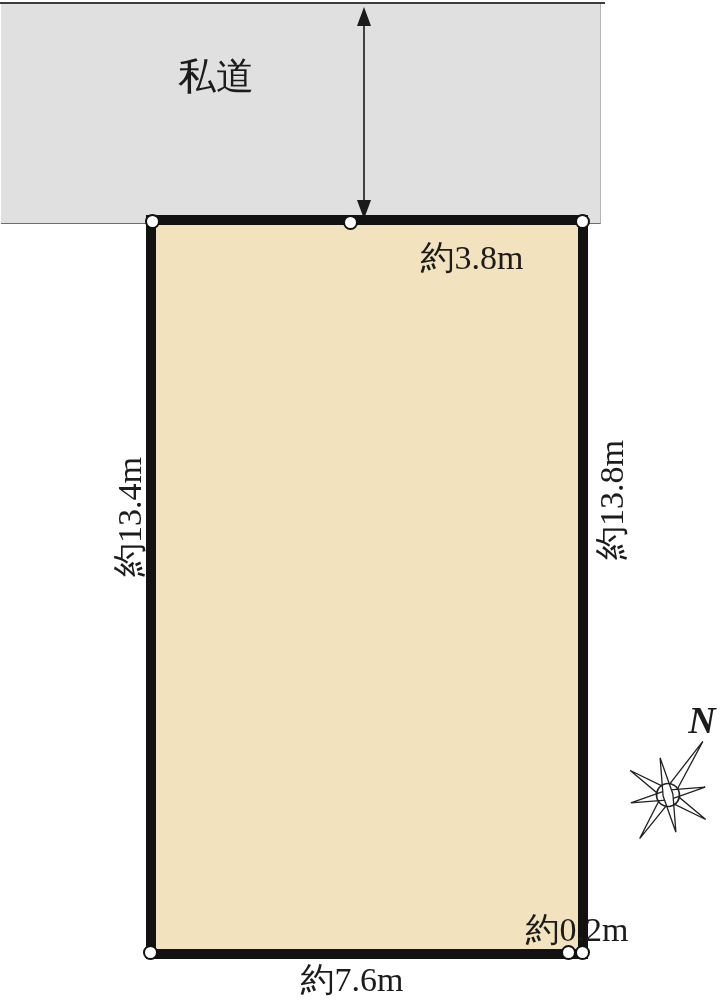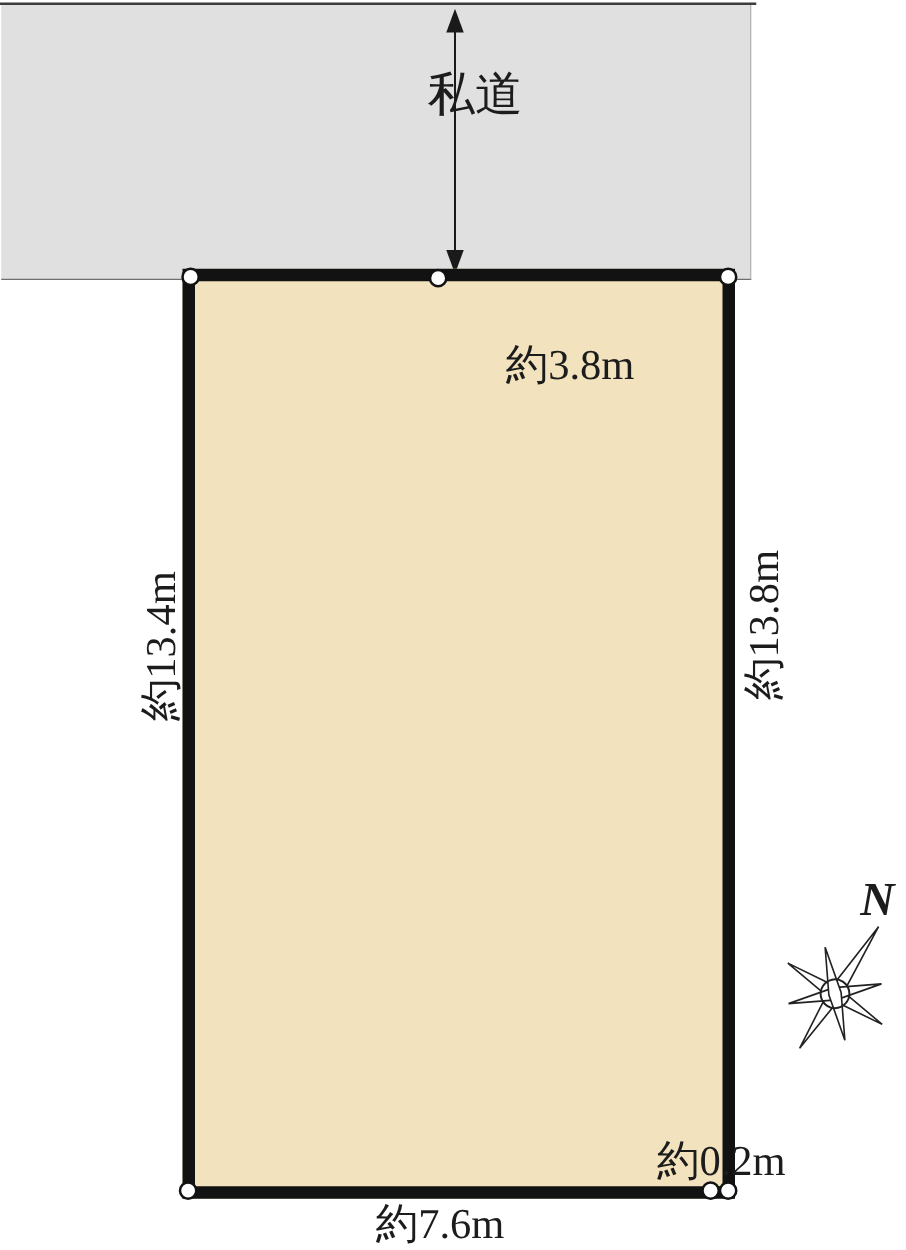--- a/index.html
+++ b/index.html
@@ -11,21 +11,21 @@
   .topline{position:absolute;left:0;top:2px;width:605px;height:2px;background:#3d3d3d;}
   
   .road{
     position:absolute;left:1px;top:4px;width:600px;height:220px;background:#e0e0e0;
     border-right:1px solid #b5b5b5;border-bottom:1px solid #6e6e6e;box-sizing:border-box;
   }
   
   .arrow{position:absolute;left:351px;top:7px;}
   
   .road-label{
-    position:absolute;left:178px;top:55px;width:240px;text-align:right;
+    position:absolute;left:178px;top:55px;width:240px;text-align:left;
     font-size:38px;line-height:43px;white-space:nowrap;
   }
   
   .plot{
     position:absolute;left:146px;top:215px;width:442px;height:744px;
     background:#f2e2bd;border:10px solid #121212;box-sizing:border-box;
   }
   
   .vertex{
     position:absolute;width:15px;height:15px;border-radius:50%;
@@ -65,21 +65,21 @@
 
   <div class="plot"></div>
 
   <div class="vertex" style="left:144.5px;top:213.5px;"></div>
   <div class="vertex" style="left:342.5px;top:214.5px;"></div>
   <div class="vertex" style="left:574.5px;top:213.5px;"></div>
   <div class="vertex" style="left:142.5px;top:944.5px;"></div>
   <div class="vertex" style="left:560.5px;top:944.5px;"></div>
   <div class="vertex" style="left:574.5px;top:944.5px;"></div>
 
-  <div class="dim" style="left:356px;top:239px;margin-top:35px;">約3.8m</div>
+  <div class="dim" style="left:372px;top:239px;">約3.8m</div>
   <div class="dim vert" style="left:30px;top:498px;">約13.4m</div>
   <div class="dim vert" style="left:512px;top:481px;">約13.8m</div>
   <div class="dim" style="left:252px;top:961px;font-family:Liberation Serif, serif;">約7.6m</div>
   <div class="dim" style="left:477px;top:911px;">約0.2m</div>
 
   <svg class="compass" width="115" height="160" viewBox="0 0 115 160">
     <g transform="translate(58,105) rotate(33)" fill="#ffffff" stroke="#222222" stroke-width="1.3">
       <path d="M 0,-64 L 5.5,0 L 0,52 L -5.5,0 Z"></path>
       <path d="M -45,0 L 0,-5.5 L 45,0 L 0,5.5 Z"></path>
       <path transform="rotate(45)" d="M 0,-38 L 5,0 L 0,38 L -5,0 Z"></path>

